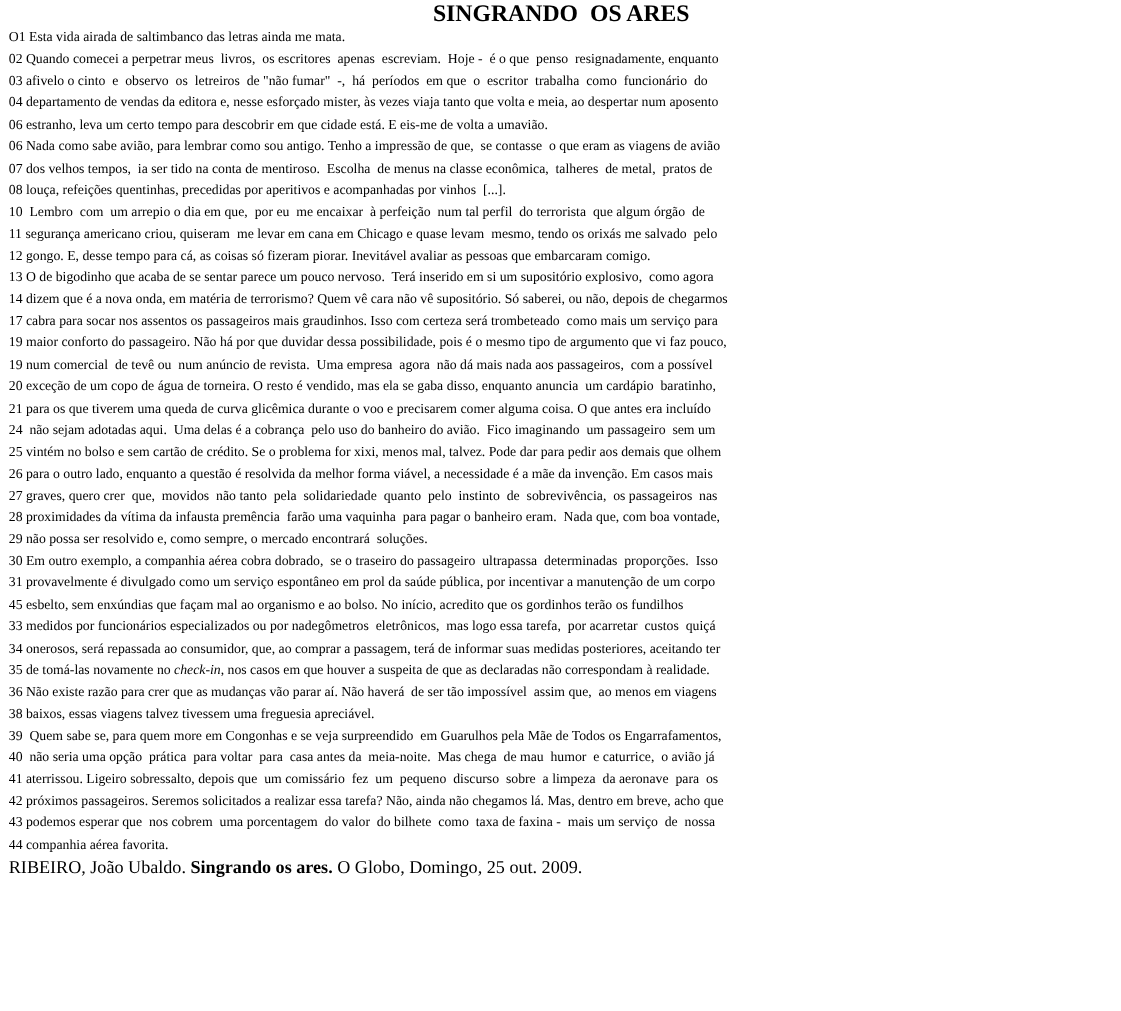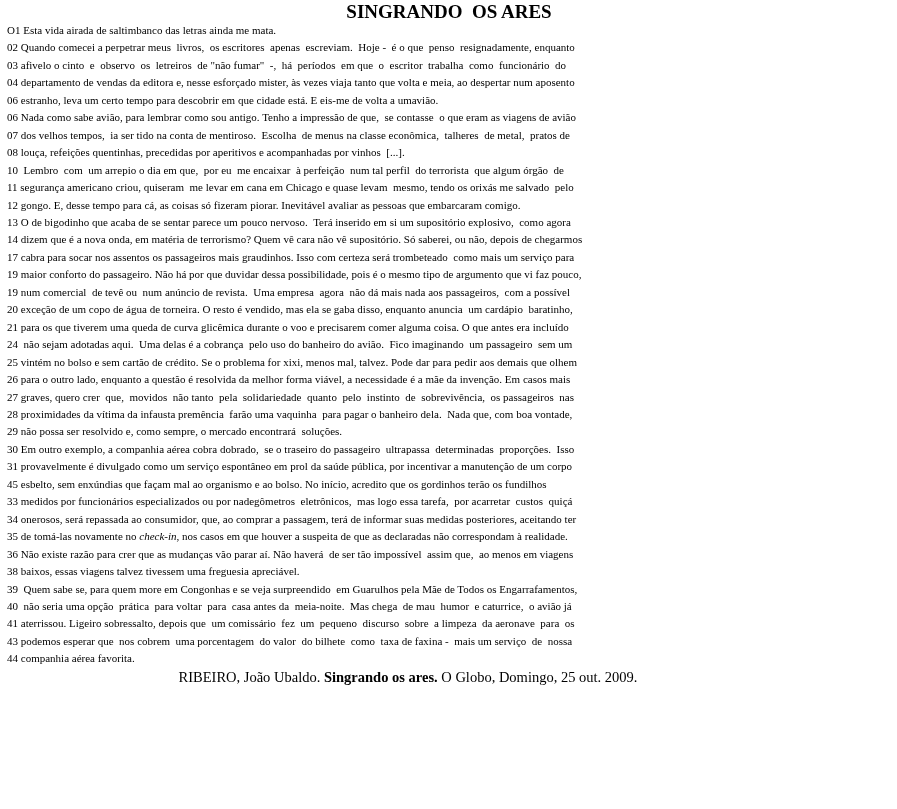--- a/index.html
+++ b/index.html
@@ -14,21 +14,21 @@
     font-size: 19px; line-height: 18px;
     white-space: pre; margin: 0 0 1px 0;
   }
   .text-body { }
   .line {
     font-size: 11px; line-height: 17.45px;
     white-space: pre; 
   }
   .citation {
     font-size: 14.5px; line-height: 18px;
-    text-align: center; padding-right: 82px;
+    text-align: left; padding-right: 82px;
     white-space: pre;
   }
   .italic { font-style: italic; }
   .bold { font-weight: bold; }
 </style>
 </head>
 <body>
 
 <div class="page">
   <h1 class="title">SINGRANDO  OS ARES</h1>
@@ -48,30 +48,31 @@
       <div class="line"><span>14 </span><span>dizem que é a nova onda, em matéria de terrorismo? Quem vê cara não vê supositório. Só saberei, ou não, depois de chegarmos</span></div>
       <div class="line"><span>17 </span><span>cabra para socar nos assentos os passageiros mais graudinhos. Isso com certeza será trombeteado  como mais um serviço para</span></div>
       <div class="line"><span>19 </span><span>maior conforto do passageiro. Não há por que duvidar dessa possibilidade, pois é o mesmo tipo de argumento que vi faz pouco,</span></div>
       <div class="line"><span>19 </span><span>num comercial  de tevê ou  num anúncio de revista.  Uma empresa  agora  não dá mais nada aos passageiros,  com a possível</span></div>
       <div class="line"><span>20 </span><span>exceção de um copo de água de torneira. O resto é vendido, mas ela se gaba disso, enquanto anuncia  um cardápio  baratinho,</span></div>
       <div class="line"><span>21 </span><span>para os que tiverem uma queda de curva glicêmica durante o voo e precisarem comer alguma coisa. O que antes era incluído</span></div>
       <div class="line"><span>24 </span><span> não sejam adotadas aqui.  Uma delas é a cobrança  pelo uso do banheiro do avião.  Fico imaginando  um passageiro  sem um</span></div>
       <div class="line"><span>25 </span><span>vintém no bolso e sem cartão de crédito. Se o problema for xixi, menos mal, talvez. Pode dar para pedir aos demais que olhem</span></div>
       <div class="line"><span>26 </span><span>para o outro lado, enquanto a questão é resolvida da melhor forma viável, a necessidade é a mãe da invenção. Em casos mais</span></div>
       <div class="line"><span>27 </span><span>graves, quero crer  que,  movidos  não tanto  pela  solidariedade  quanto  pelo  instinto  de  sobrevivência,  os passageiros  nas</span></div>
-      <div class="line"><span>28 </span><span>proximidades da vítima da infausta premência  farão uma vaquinha  para pagar o banheiro dela.  Nada que, com boa vontade,</span></div>
+      <div class="line"><span>28 </span><span>proximidades da vítima da infausta premência  farão uma vaquinha  para pagar o banheiro eram.  Nada que, com boa vontade,</span></div>
       <div class="line"><span>29 </span><span>não possa ser resolvido e, como sempre, o mercado encontrará  soluções.</span></div>
       <div class="line"><span>30 </span><span>Em outro exemplo, a companhia aérea cobra dobrado,  se o traseiro do passageiro  ultrapassa  determinadas  proporções.  Isso</span></div>
       <div class="line"><span>31 </span><span>provavelmente é divulgado como um serviço espontâneo em prol da saúde pública, por incentivar a manutenção de um corpo</span></div>
       <div class="line"><span>45 </span><span>esbelto, sem enxúndias que façam mal ao organismo e ao bolso. No início, acredito que os gordinhos terão os fundilhos</span></div>
       <div class="line"><span>33 </span><span>medidos por funcionários especializados ou por nadegômetros  eletrônicos,  mas logo essa tarefa,  por acarretar  custos  quiçá</span></div>
       <div class="line"><span>34 </span><span>onerosos, será repassada ao consumidor, que, ao comprar a passagem, terá de informar suas medidas posteriores, aceitando ter</span></div>
       <div class="line"><span>35 </span><span>de tomá-las novamente no </span><span class="italic">check-in</span><span>, nos casos em que houver a suspeita de que as declaradas não correspondam à realidade.</span></div>
       <div class="line"><span>36 </span><span>Não existe razão para crer que as mudanças vão parar aí. Não haverá  de ser tão impossível  assim que,  ao menos em viagens</span></div>
       <div class="line"><span>38 </span><span>baixos, essas viagens talvez tivessem uma freguesia apreciável.</span></div>
       <div class="line"><span>39 </span><span> Quem sabe se, para quem more em Congonhas e se veja surpreendido  em Guarulhos pela Mãe de Todos os Engarrafamentos,</span></div>
       <div class="line"><span>40 </span><span> não seria uma opção  prática  para voltar  para  casa antes da  meia-noite.  Mas chega  de mau  humor  e caturrice,  o avião já</span></div>
       <div class="line"><span>41 </span><span>aterrissou. Ligeiro sobressalto, depois que  um comissário  fez  um  pequeno  discurso  sobre  a limpeza  da aeronave  para  os</span></div>
+      <div class="line"><span>42 </span><span>próximos passageiros. Seremos solicitados a realizar essa tarefa? Não, ainda não chegamos lá. Mas, dentro em breve, acho que</span></div>
       <div class="line"><span>43 </span><span>podemos esperar que  nos cobrem  uma porcentagem  do valor  do bilhete  como  taxa de faxina -  mais um serviço  de  nossa</span></div>
       <div class="line"><span>44 </span><span>companhia aérea favorita.</span></div>
     </div>
   <div class="citation"><span>RIBEIRO, João Ubaldo. </span><span class="bold">Singrando os ares.</span><span> O Globo, Domingo, 25 out. 2009.</span></div>
 </div>
 
 </body></html>

